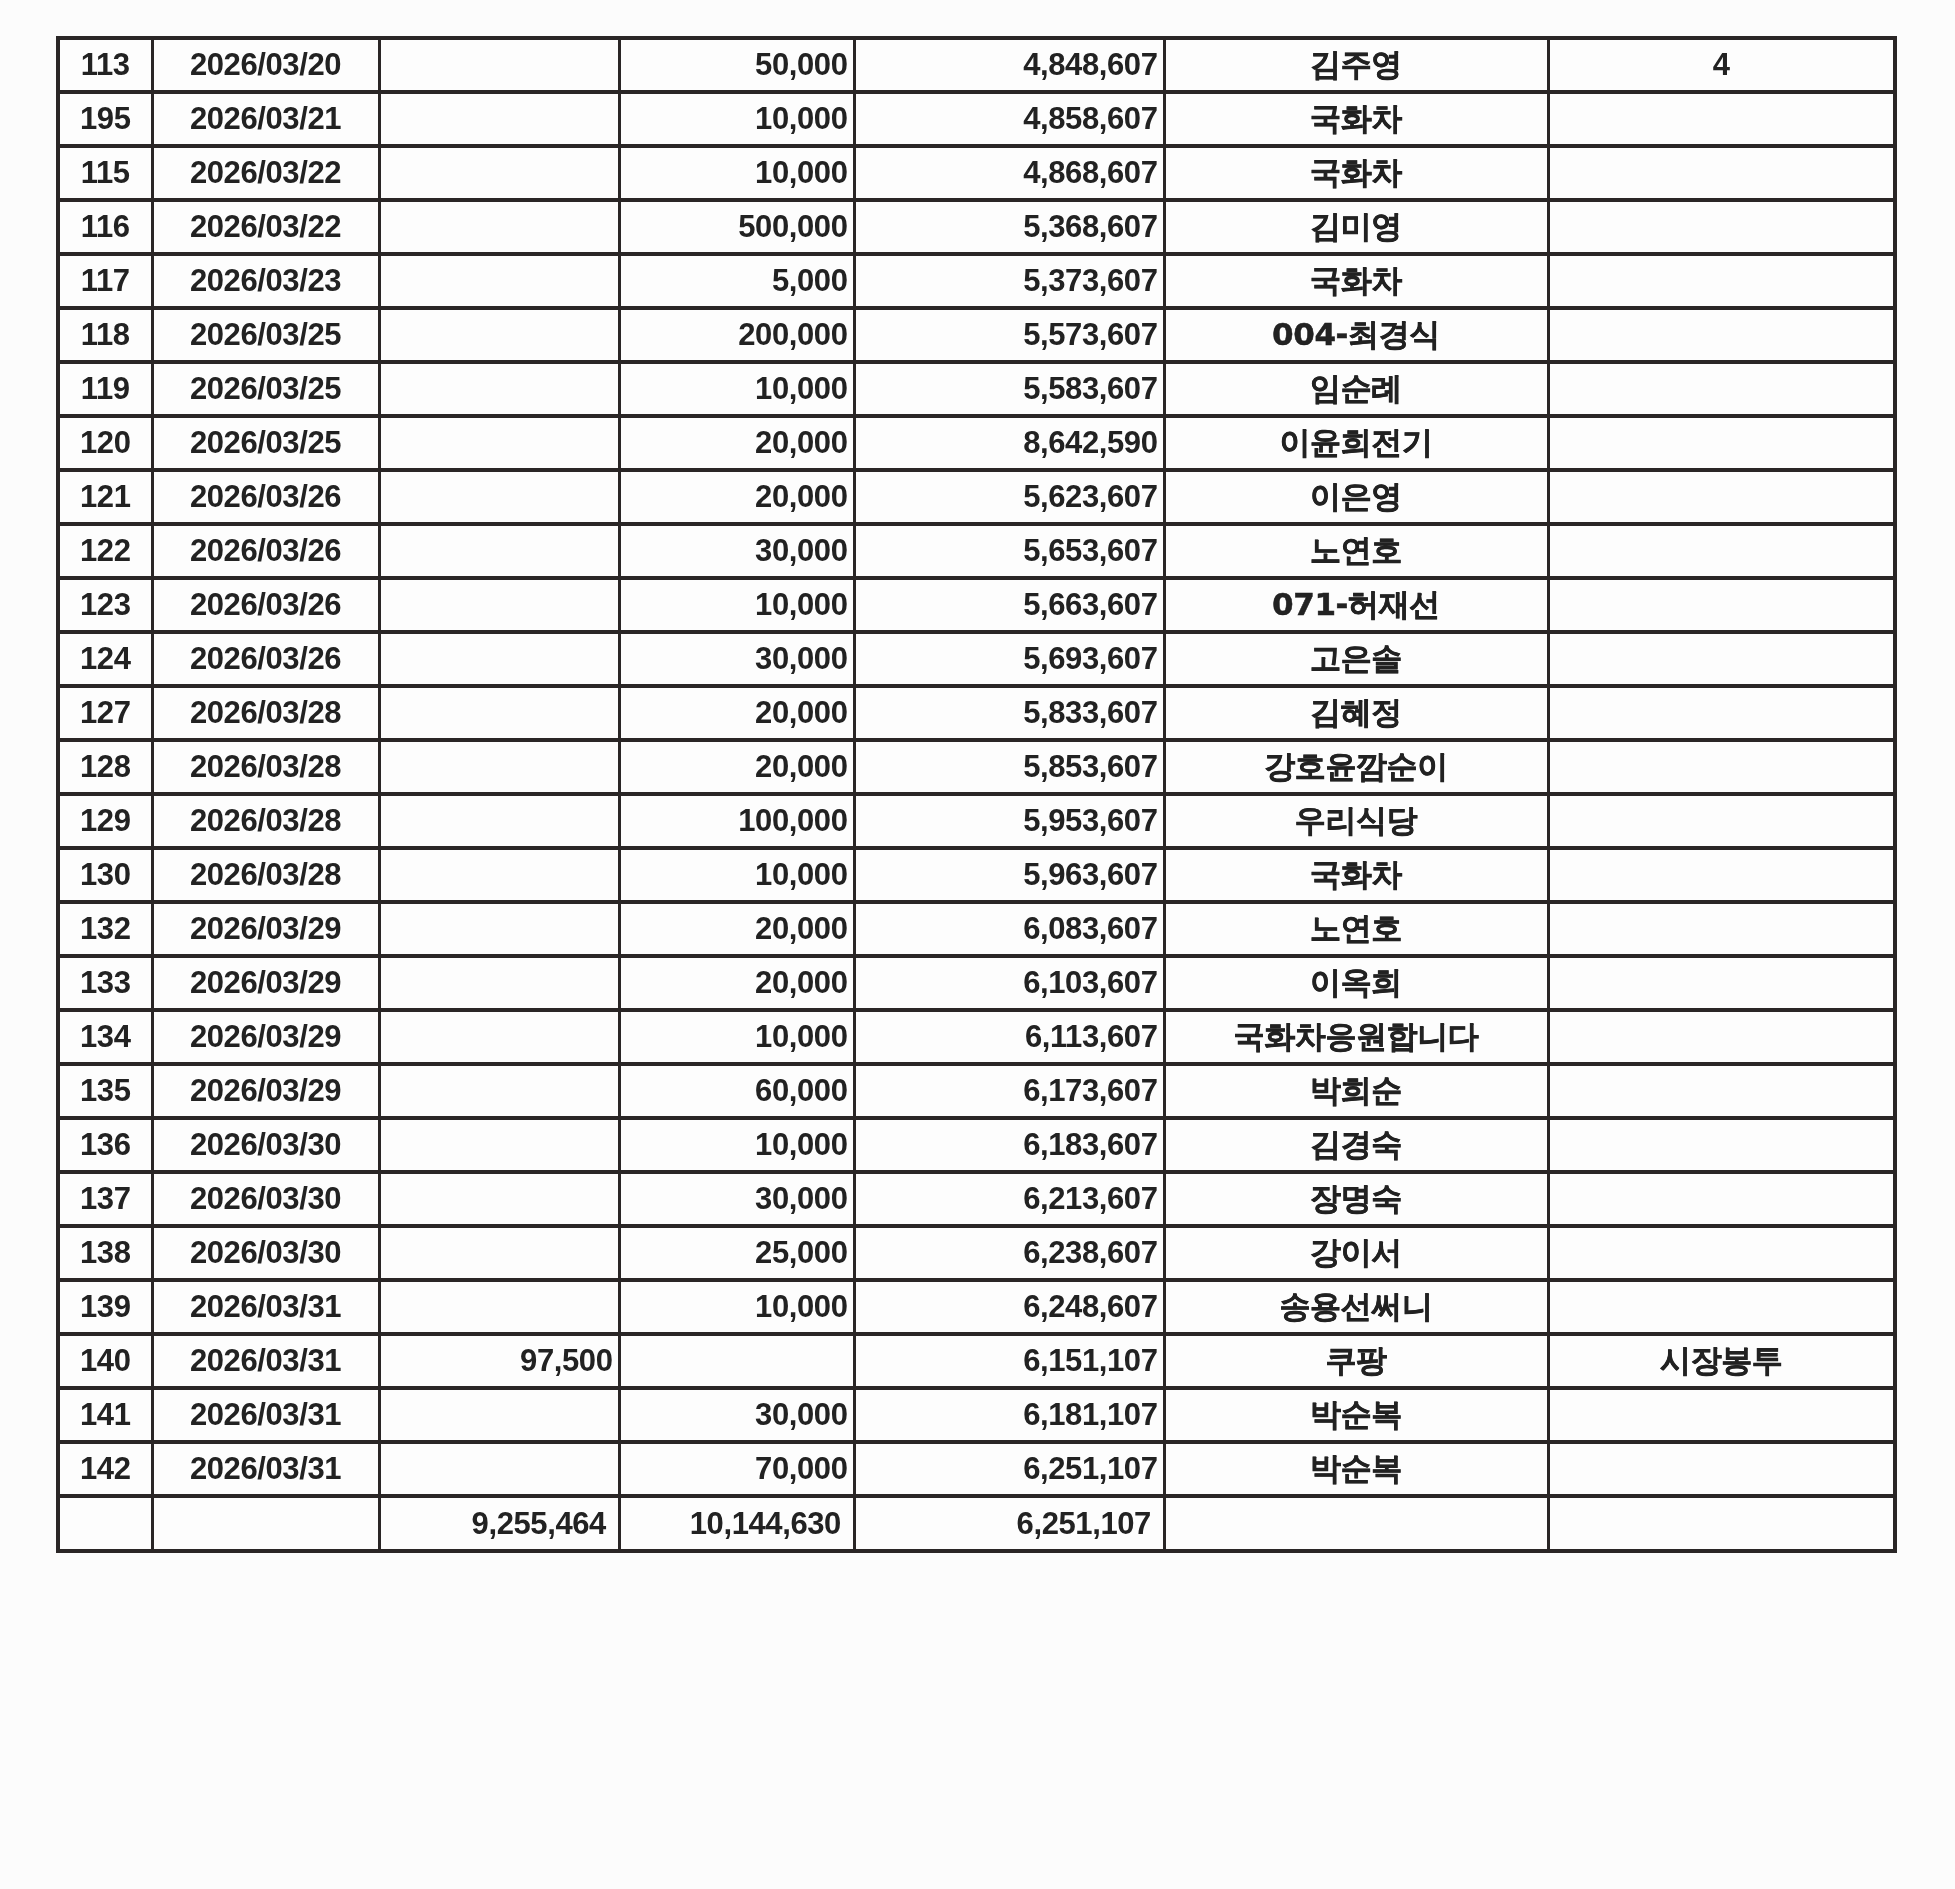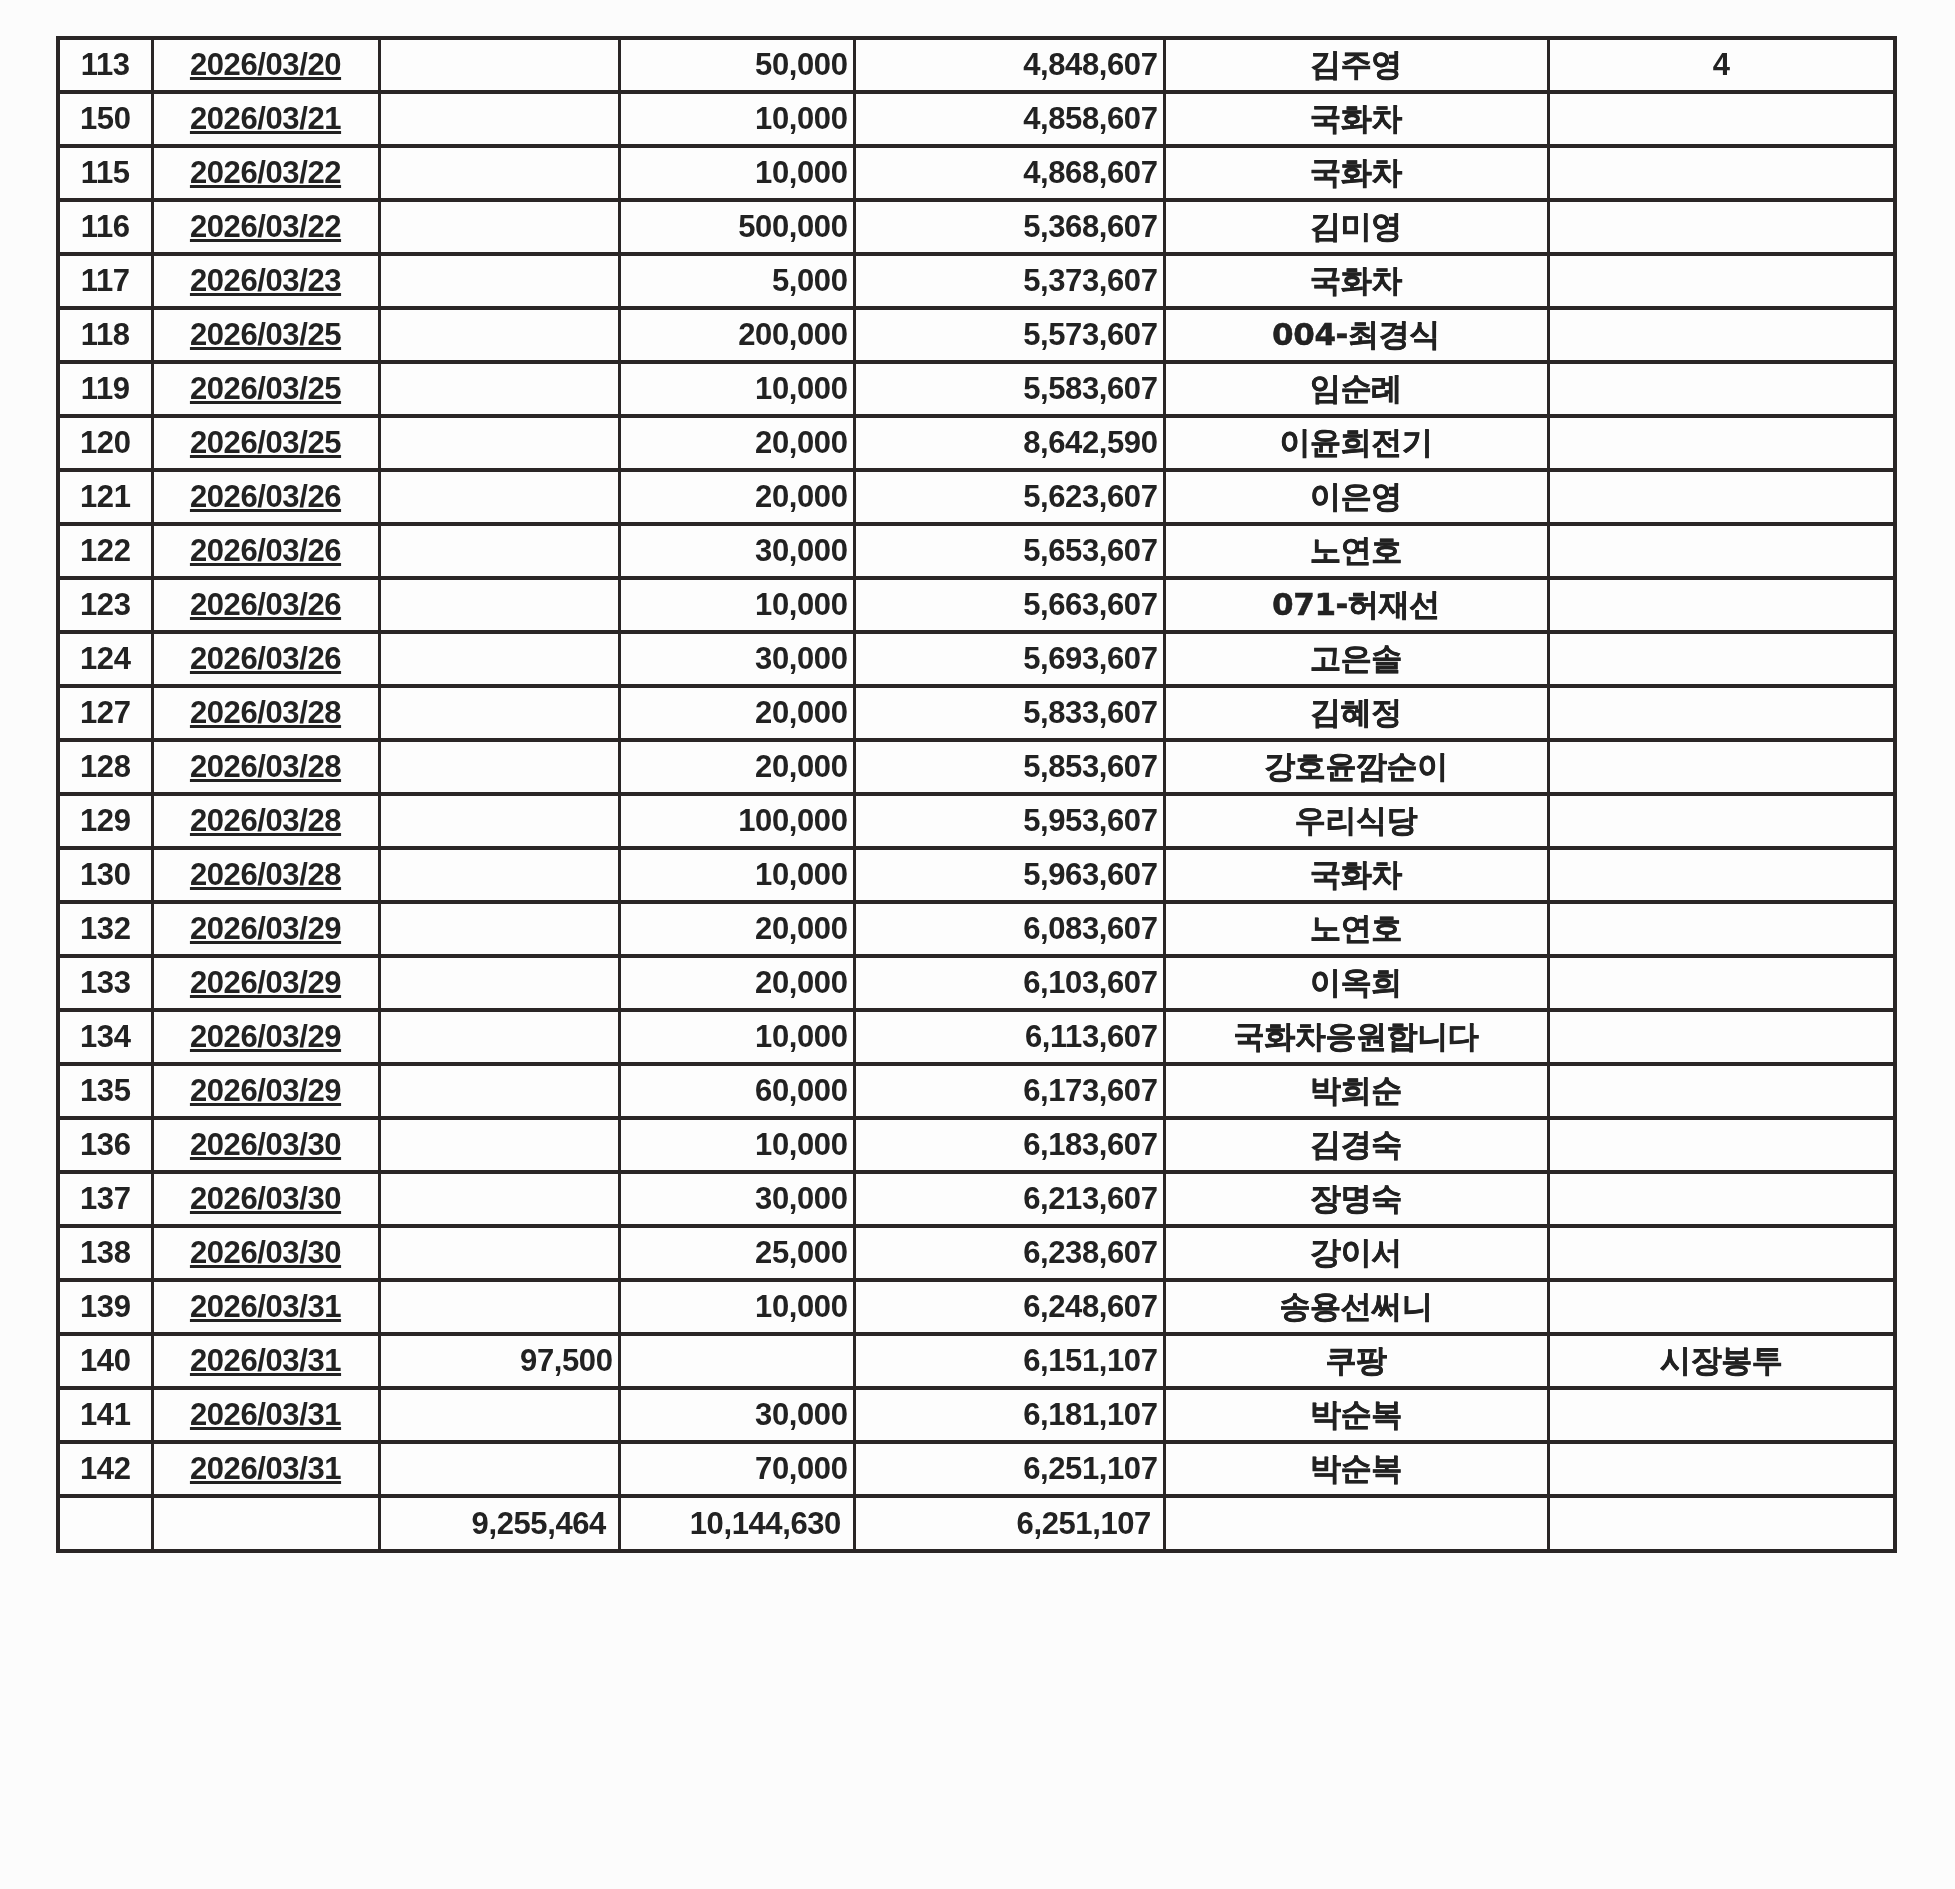--- a/index.html
+++ b/index.html
@@ -45,21 +45,21 @@
       border-bottom: 4.1px solid #2a2626;
       padding: 0 5px;
       font-size: 31px;
       font-weight: bold;
       letter-spacing: -0.4px;
       white-space: nowrap;
       overflow: hidden;
       background: #fdfdfd;
     }
     td.no, td.date, td.memo { text-align: center; }
-    td.date { letter-spacing: -0.8px; text-decoration: underline; }
+    td.date { letter-spacing: -0.8px; }
     td.num { text-align: right; padding-right: 3.3px; }
     td.name {
       text-align: center;
       font-weight: normal;
       font-family: "DejaVu Sans", sans-serif;
       font-size: 31px;
       -webkit-text-stroke: 0.5px #222;
     }
     td.memo-text {
       text-align: center;
@@ -88,21 +88,21 @@
     <tr>
           <td class="no">113</td>
           <td class="date">2026/03/20</td>
           <td class="num"></td>
           <td class="num">50,000</td>
           <td class="num">4,848,607</td>
           <td class="name">김주영</td>
           <td class="memo">4</td>
         </tr>
         <tr>
-          <td class="no">150</td>
+          <td class="no">195</td>
           <td class="date">2026/03/21</td>
           <td class="num"></td>
           <td class="num">10,000</td>
           <td class="num">4,858,607</td>
           <td class="name">국화차</td>
           <td class="memo"></td>
         </tr>
         <tr>
           <td class="no">115</td>
           <td class="date">2026/03/22</td>

